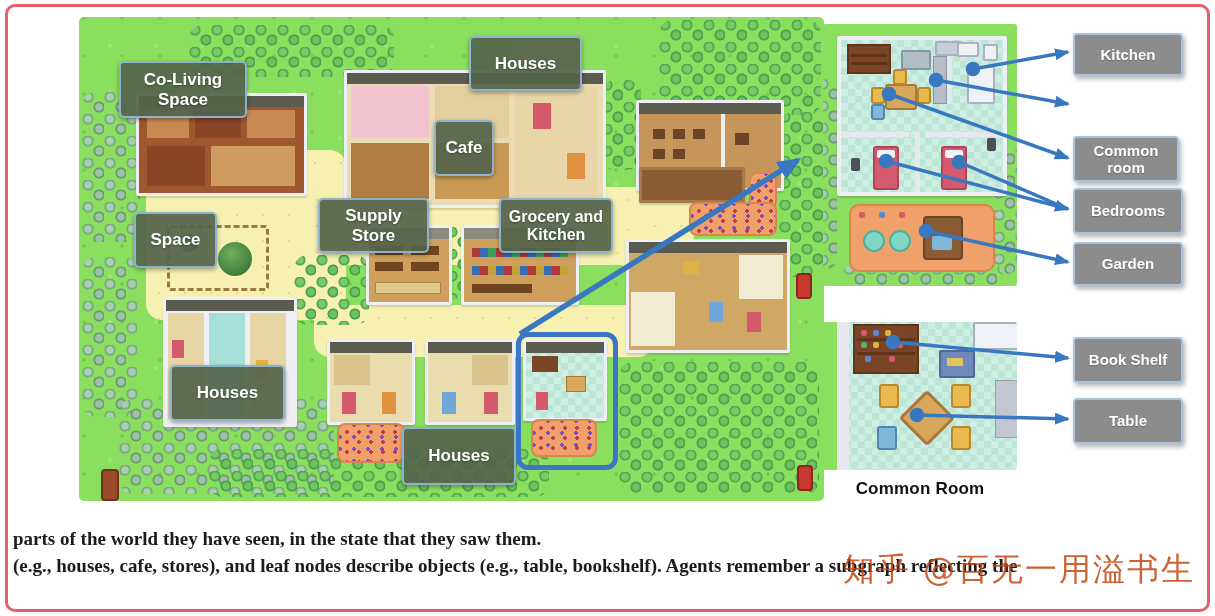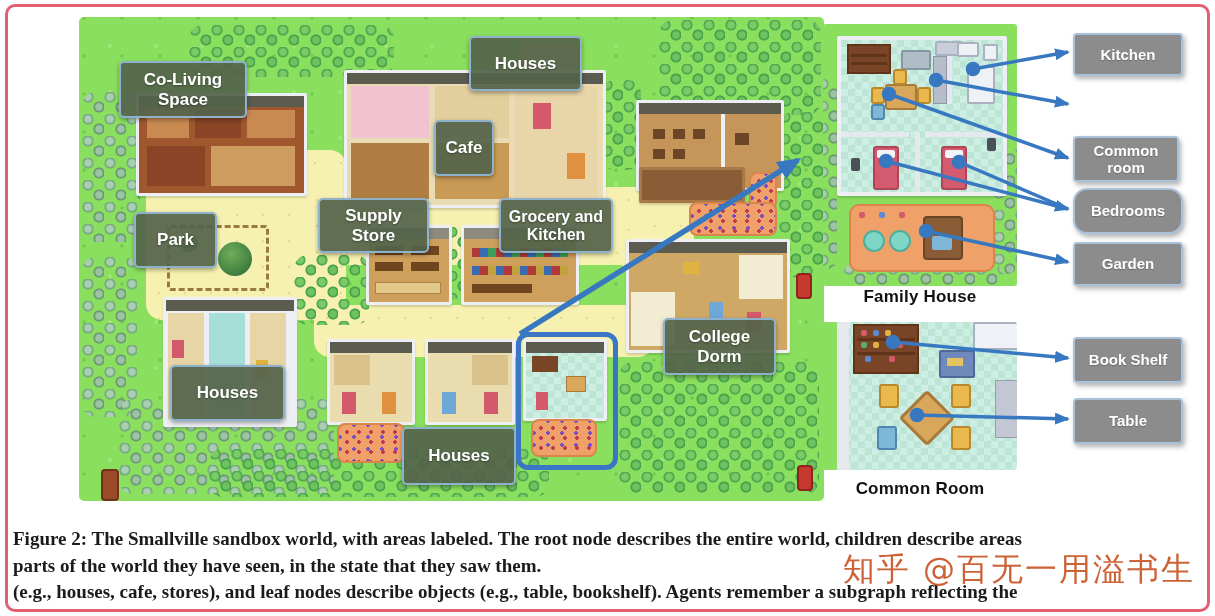--- a/index.html
+++ b/index.html
@@ -210,24 +210,21 @@
     <div class="area-label" style="left:355px;top:103px;width:52px;height:48px;">
         <span>Cafe</span>
       </div>
     <div class="area-label" style="left:239px;top:181px;width:103px;height:47px;">
         <span>Supply Store</span>
       </div>
     <div class="area-label" style="left:420px;top:181px;width:106px;height:47px;font-size:16px;">
         <span>Grocery and Kitchen</span>
       </div>
     <div class="area-label" style="left:55px;top:195px;width:75px;height:48px;">
-        <span>Park</span>
-      </div>
-    <div class="area-label" style="left:584px;top:301px;width:105px;height:49px;">
-        <span>College Dorm</span>
+        <span>Space</span>
       </div>
     <div class="area-label" style="left:91px;top:348px;width:107px;height:48px;">
         <span>Houses</span>
       </div>
     <div class="area-label" style="left:323px;top:410px;width:106px;height:50px;">
         <span>Houses</span>
       </div>
   </div>
 
   <div class="inset" style="left:823px;top:24px;width:194px;height:262px;background:#8bdf5e;">
@@ -267,21 +264,20 @@
       <div class="dot" style="left:8px;top:6px;background:#d45a6a;"></div>
       <div class="dot" style="left:28px;top:6px;background:#5a8ad4;"></div>
       <div class="dot" style="left:48px;top:6px;background:#d45a6a;"></div>
       <div class="minitree" style="left:12px;top:24px;width:18px;height:18px;"></div>
       <div class="minitree" style="left:38px;top:24px;width:18px;height:18px;"></div>
       <div class="room" style="position:absolute;left:72px;top:10px;width:36px;height:40px;background:#8a5c35;border:2px solid #6b4526;border-radius:4px;">
         <div style="position:absolute;left:7px;top:18px;width:20px;height:14px;background:#7fb7d9;border-radius:2px;"></div>
       </div>
     </div>
   </div>
-  <div class="inset-caption" style="left:823px;top:287px;width:194px;"><span>Family House</span></div>
 
   <div class="inset teal" style="left:823px;top:322px;width:194px;height:148px;">
     <div class="room" style="position:absolute;left:0;top:0;width:14px;height:148px;background:#8bdf5e;"></div>
     <div class="wallpiece" style="left:14px;top:0;width:12px;height:148px;"></div>
     <div class="shelf" style="left:30px;top:2px;width:62px;height:46px;">
       <div class="shelfline" style="top:12px;"></div>
         <div class="shelfline" style="top:26px;"></div>
       <div class="dot" style="left:6px;top:4px;background:#d45a6a;"></div>
       <div class="dot" style="left:18px;top:4px;background:#5a8ad4;"></div>
       <div class="dot" style="left:30px;top:4px;background:#e0b23f;"></div>
@@ -303,21 +299,21 @@
     <div class="chair-b" style="left:54px;top:104px;width:16px;height:20px;"></div>
   </div>
   <div class="inset-caption" style="left:823px;top:479px;width:194px;"><span>Common Room</span></div>
 
   <div class="gray-label" style="left:1073px;top:33px;width:106px;height:39px;">
       <span>Kitchen</span>
     </div>
   <div class="gray-label" style="left:1073px;top:136px;width:106px;height:46px;padding:1px 14px;box-sizing:border-box;">
       <span>Common room</span>
     </div>
-  <div class="gray-label" style="left:1073px;top:188px;width:106px;height:42px;border-radius:14px;">
+  <div class="gray-label" style="left:1073px;top:188px;width:106px;height:42px;">
       <span>Bedrooms</span>
     </div>
   <div class="gray-label" style="left:1073px;top:242px;width:106px;height:40px;">
       <span>Garden</span>
     </div>
   <div class="gray-label" style="left:1073px;top:398px;width:106px;height:42px;">
       <span>Table</span>
     </div>
   <div class="gray-label" style="left:1073px;top:337px;width:106px;height:42px;">
       <span>Book Shelf</span>
@@ -347,21 +343,20 @@
       <line x1="926" y1="231" x2="1068" y2="262" marker-end="url(#ah)"></line>
       <circle cx="926" cy="231" r="5.5"></circle>
       <line x1="893" y1="342" x2="1068" y2="358" marker-end="url(#ah)"></line>
       <circle cx="893" cy="342" r="5.5"></circle>
       <line x1="917" y1="415" x2="1068" y2="419" marker-end="url(#ah)"></line>
       <circle cx="917" cy="415" r="5.5"></circle>
     </g>
   </svg>
 
   <div class="caption">
-    <div>Figure 2: The Smallville sandbox world, with areas labeled. The root node describes the entire world, children describe areas</div>
     <div>parts of the world they have seen, in the state that they saw them.</div>
     <div>(e.g., houses, cafe, stores), and leaf nodes describe objects (e.g., table, bookshelf). Agents remember a subgraph reflecting the</div>
   </div>
 
   <div class="watermark">知乎 @百无一用溢书生</div>
 
   <div class="frame"></div>
 </div>
 
 </body></html>

